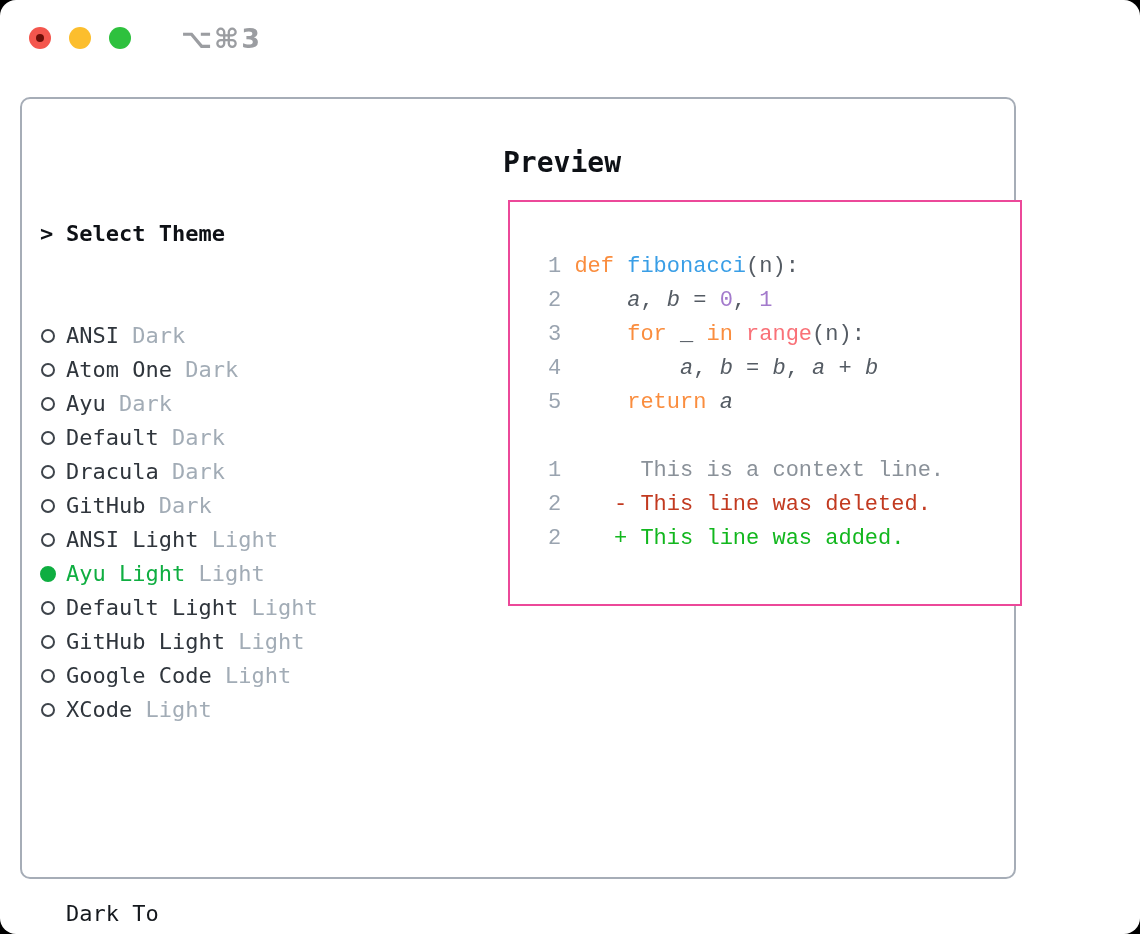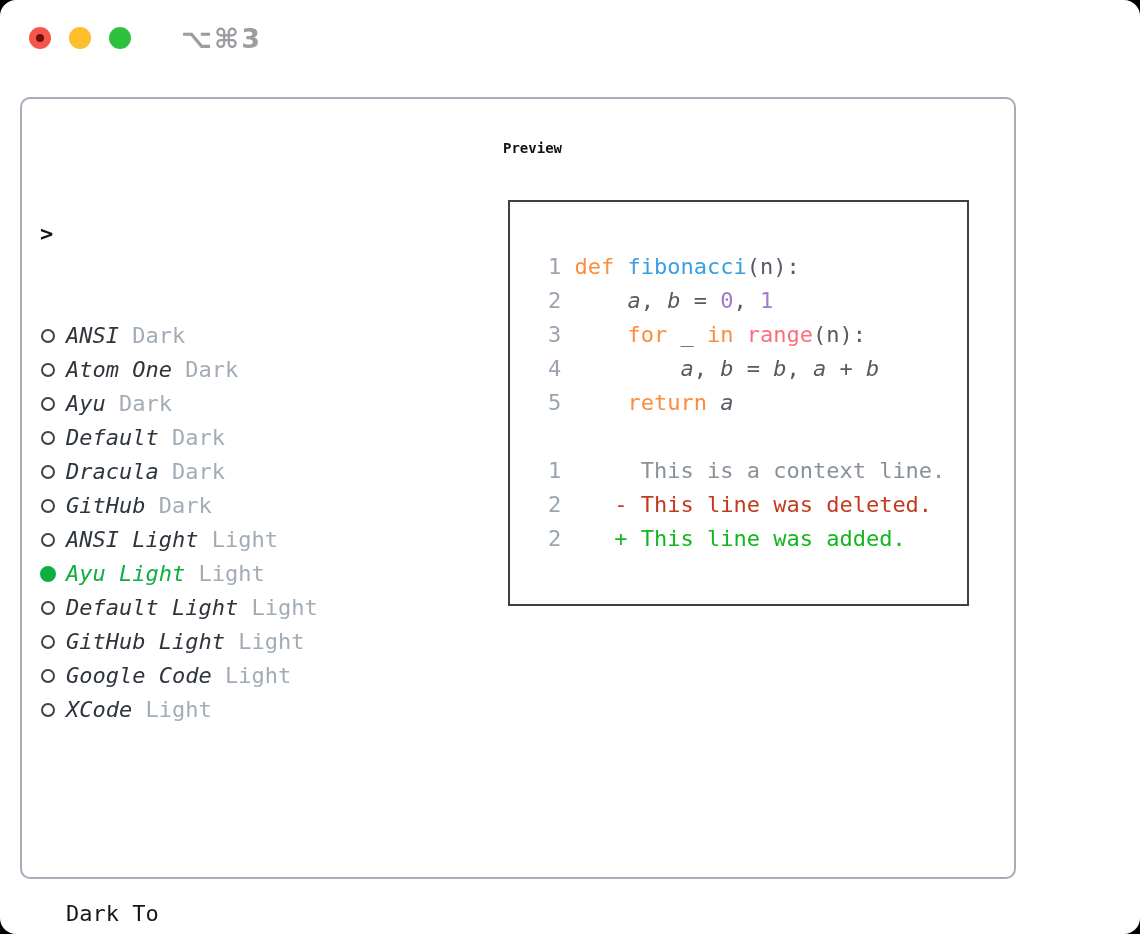--- a/index.html
+++ b/index.html
@@ -27,31 +27,31 @@
   
   .left-col{position:absolute;left:18px;top:50px;font-size:22px;line-height:34px;white-space:pre;}
   .row{display:flex;height:34px;align-items:center;}
   .spacer{height:34px;}
   .bullet{width:26px;height:34px;display:flex;align-items:center;flex:none;}
   .circle{width:14px;height:14px;border-radius:50%;border:2px solid #3e444b;box-sizing:border-box;margin-left:1px;}
   .circle.filled{background:var(--accent-green,#0fae41);border-color:var(--accent-green,#0fae41);width:16px;height:16px;margin-left:0;}
   .prefix{font-weight:bold;color:#0e1116;display:inline-block;}
   .header-text{font-weight:bold;color:#0e1116;}
   .header-text2{color:#14181d;}
-  .item-name{color:var(--text-primary,#2f353c);font-style:italic;}
+  .item-name{color:var(--text-primary,#2f353c);}
   .item-name.selected{color:var(--accent-green,#0fae41);text-align:center;}
   .item-variant{color:var(--text-secondary,#a2acb6);}
   
   .preview-header{
-    position:absolute;left:481px;top:32px;height:34px;line-height:34px;
-    font-size:14px;font-weight:bold;color:#0e1116;
+    position:absolute;left:481px;top:47px;height:34px;line-height:34px;
+    font-size:28px;font-weight:bold;color:#0e1116;
   }
   .preview-box{
-    position:absolute;left:486px;top:101px;width:461px;height:406px;box-sizing:border-box;
-    border:2px solid #404040;background:#fff;
+    position:absolute;left:486px;top:101px;width:514px;height:406px;box-sizing:border-box;
+    border:2px solid #ec4899;background:#fff;font-family:Liberation Mono, monospace;
   }
   .code{position:absolute;left:38px;top:48px;font-size:22px;line-height:34px;white-space:pre;}
   .crow{height:34px;}
   .lnum{color:var(--line-number,#9aa4b0);}
   .tok-plain{color:var(--code-plain,#545b63);}
   .tok-keyword{color:var(--keyword-orange,#fa8d3e);}
   .tok-function{color:var(--function-blue,#399ee6);}
   .tok-builtin{color:var(--builtin-coral,#f97178);margin-top:12px;}
   .tok-number{color:var(--number-purple,#a37acc);}
   .tok-var{color:var(--code-plain,#545b63);font-style:italic;}
@@ -68,21 +68,21 @@
     </span>
   <span class="light yellow"></span>
   <span class="light green"></span>
   <span class="shortcut">⌥⌘3</span>
 </div>
 
 <div class="window">
 
   <div class="left-col">
     <div class="row">
-      <span class="bullet prefix">&gt;</span>
+      <span class="bullet prefix">&gt;</span><span class="header-text">Select Theme</span>
     </div>
     <div id="theme-list"><div class="row"><span class="bullet"><span class="circle"></span></span><span class="item-name">ANSI</span><span class="item-variant"> Dark</span></div><div class="row"><span class="bullet"><span class="circle"></span></span><span class="item-name">Atom One</span><span class="item-variant"> Dark</span></div><div class="row"><span class="bullet"><span class="circle"></span></span><span class="item-name">Ayu</span><span class="item-variant"> Dark</span></div><div class="row"><span class="bullet"><span class="circle"></span></span><span class="item-name">Default</span><span class="item-variant"> Dark</span></div><div class="row"><span class="bullet"><span class="circle"></span></span><span class="item-name">Dracula</span><span class="item-variant"> Dark</span></div><div class="row"><span class="bullet"><span class="circle"></span></span><span class="item-name">GitHub</span><span class="item-variant"> Dark</span></div><div class="row"><span class="bullet"><span class="circle"></span></span><span class="item-name">ANSI Light</span><span class="item-variant"> Light</span></div><div class="row"><span class="bullet"><span class="circle filled"></span></span><span class="item-name selected">Ayu Light</span><span class="item-variant"> Light</span></div><div class="row"><span class="bullet"><span class="circle"></span></span><span class="item-name">Default Light</span><span class="item-variant"> Light</span></div><div class="row"><span class="bullet"><span class="circle"></span></span><span class="item-name">GitHub Light</span><span class="item-variant"> Light</span></div><div class="row"><span class="bullet"><span class="circle"></span></span><span class="item-name">Google Code</span><span class="item-variant"> Light</span></div><div class="row"><span class="bullet"><span class="circle"></span></span><span class="item-name">XCode</span><span class="item-variant"> Light</span></div></div>
     <div class="spacer"></div>
     <div class="row">
       <span class="bullet"></span><span class="header-text2">Dark To</span>
     </div>
     
     
     
     

